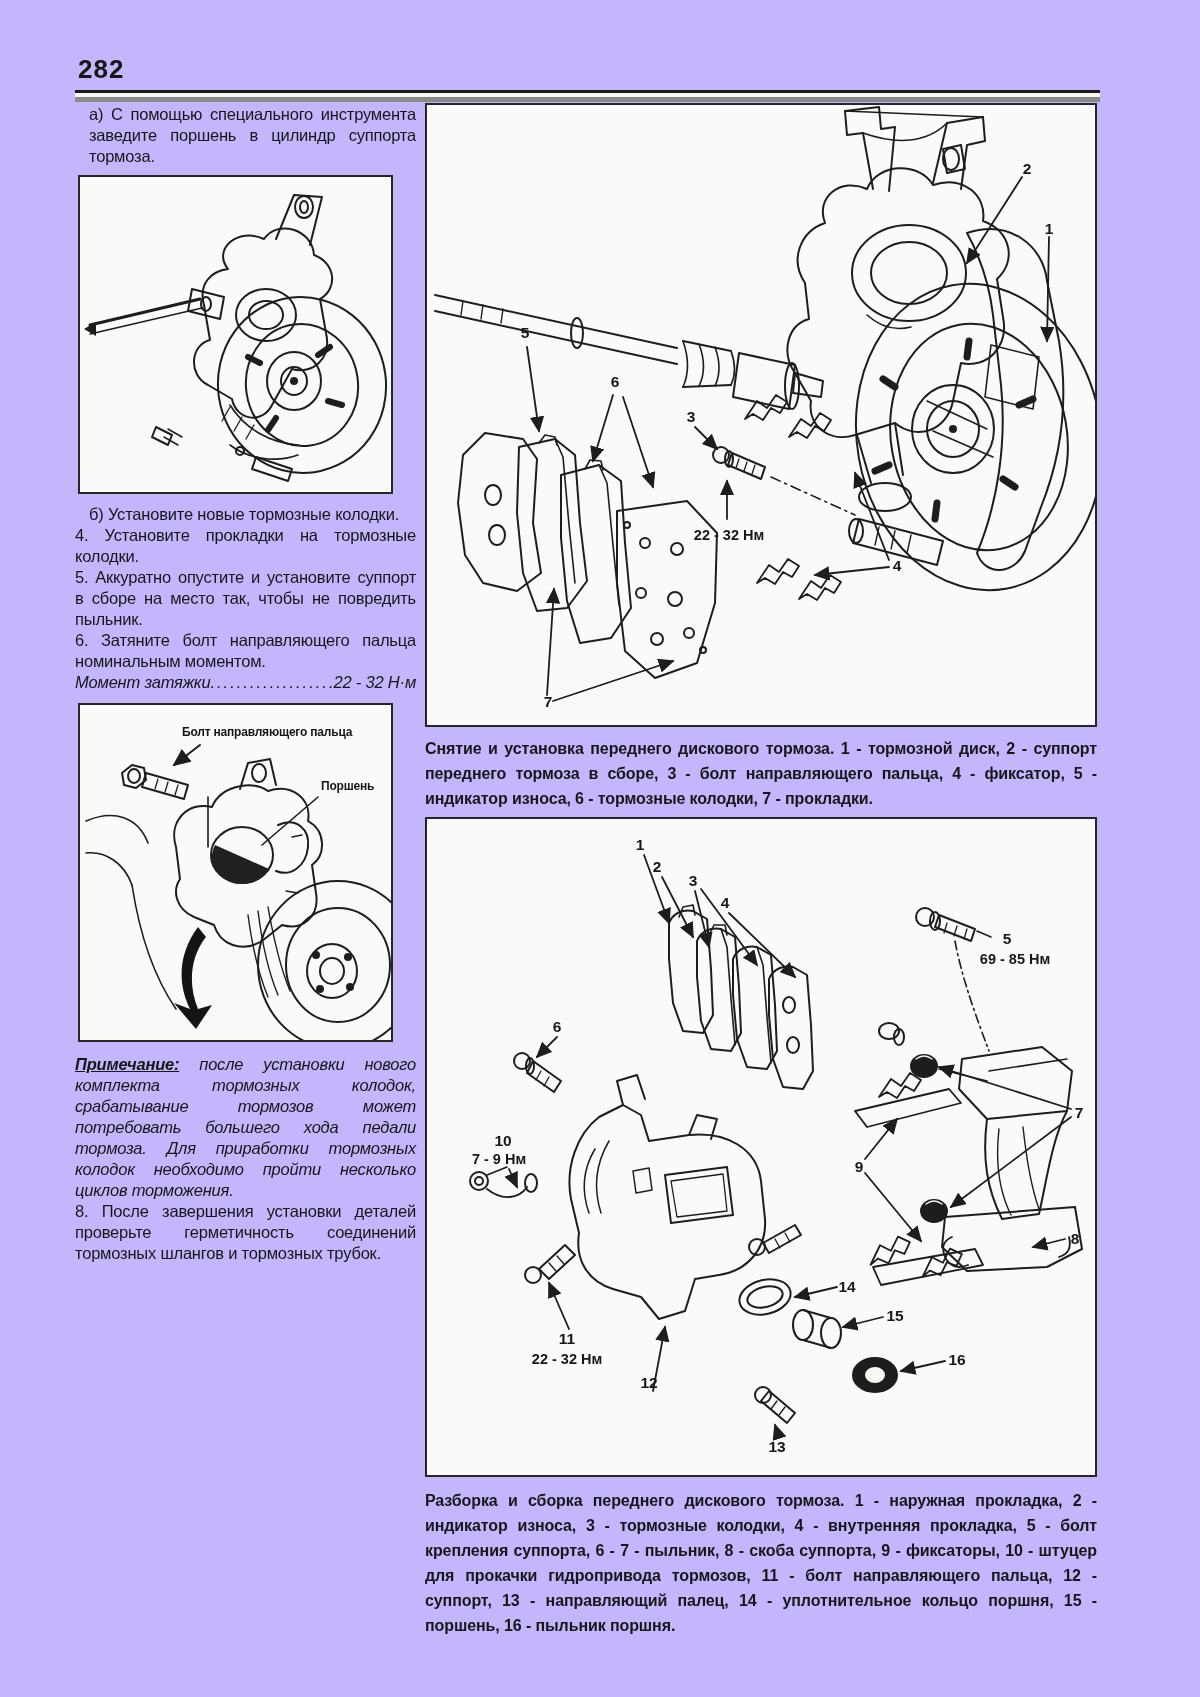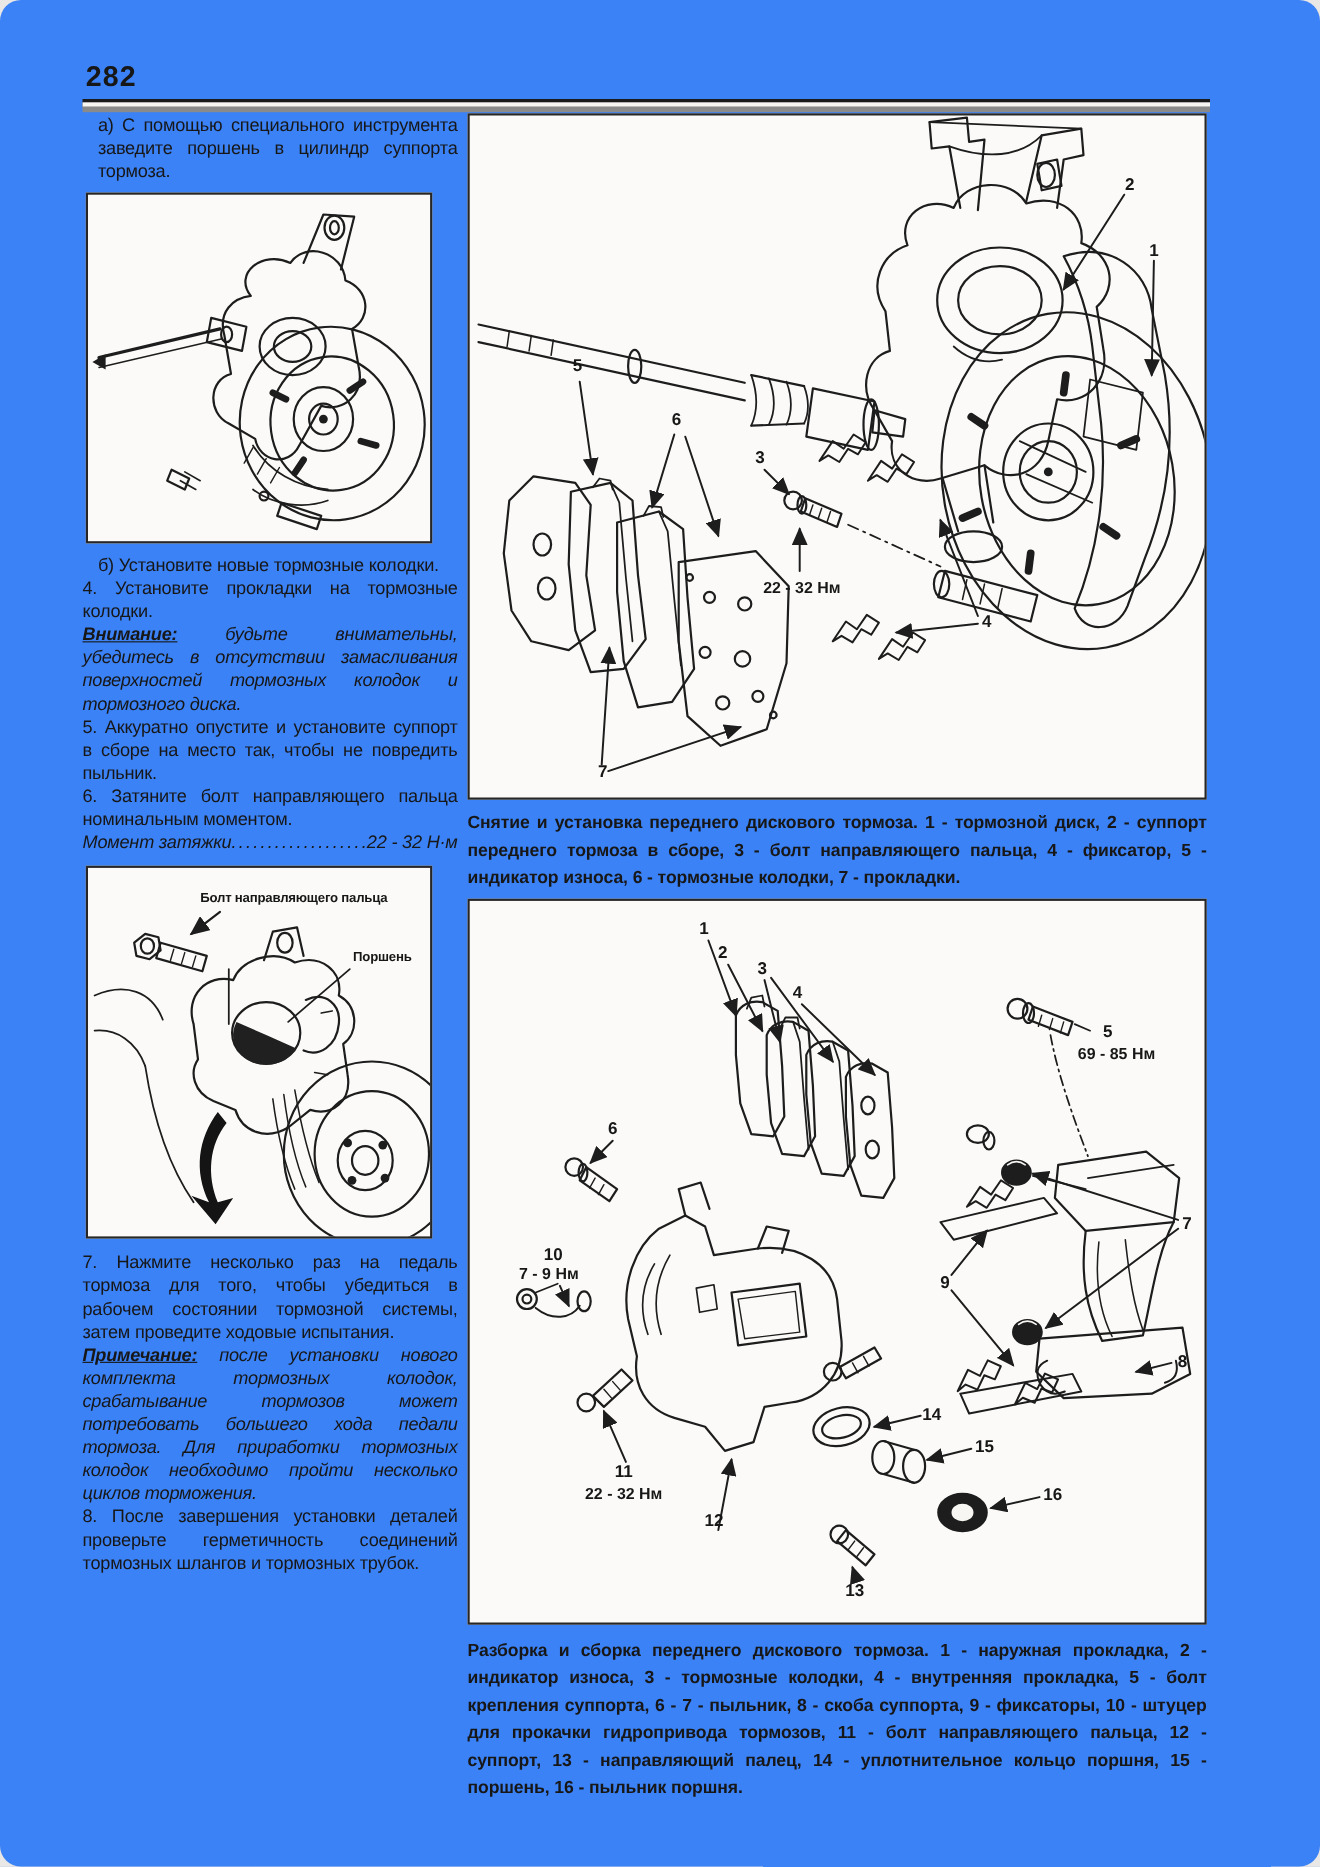--- a/index.html
+++ b/index.html
@@ -1,17 +1,17 @@
 <!DOCTYPE html>
 <html><head>
 <meta charset="utf-8">
 <style>
   html,body{margin:0;padding:0;background:#e9e8e6;}
-  .page{position:relative;width:1200px;height:1697px;background:#3b82f6;color:#171717;
-        font-family:"Liberation Sans","DejaVu Sans",sans-serif;overflow:hidden;border-radius:19px;}
+  .page{position:relative;width:1200px;height:1697px;background:#c4b5fd;color:#171717;
+        font-family:"Liberation Sans","DejaVu Sans",sans-serif;overflow:hidden;}
   
   .pagenum{position:absolute;left:78px;top:54px;font-size:26px;font-weight:bold;letter-spacing:1px;}
   .pagetitle{position:absolute;left:75px;top:54px;width:1025px;text-align:center;padding-right:70px;
              font-size:24px;font-weight:bold;}
   .rule{position:absolute;left:75px;top:90px;width:1025px;height:3px;background:#1b1b1b;
         border-bottom:4px solid #f7f6f3;box-shadow:0 5px 0 #8a8a8a;}
   
   .leftcol{position:absolute;left:75px;top:104px;width:341px;font-size:16.5px;line-height:21px;
            text-align:justify;letter-spacing:-0.2px;}
   .leftcol p{margin:0;}
@@ -74,21 +74,20 @@
           <path d="M176,280 L212,292 L208,304 L172,292 Z"></path>
           <circle cx="160" cy="274" r="4"></circle>
           <path d="M150,230 l-8,14 M162,240 l-8,14 M174,248 l-8,14" stroke-width="1.3"></path>
           <path d="M150,228 C165,252 190,266 218,268" stroke-width="1.6"></path>
         </g>
       </svg>
     </div>
 
     <p class="sub">б) Установите новые тормозные колодки.</p>
     <p>4. Установите прокладки на тормозные колодки.</p>
-    <p class="note"><span class="nlabel">Внимание:</span> <span>будьте внимательны, убедитесь в отсутствии замасливания поверхностей тормозных колодок и тормозного диска.</span></p>
     <p>5. Аккуратно опустите и установите суппорт в сборе на место так, чтобы не повредить пыльник.</p>
     <p>6. Затяните болт направляющего пальца номинальным моментом.</p>
     <p class="torque-line">
         <span>Момент затяжки</span>
         <span class="leader">....................</span>
         <span>22 - 32 Н·м</span>
       </p>
 
     <div class="fig2wrap">
       <div class="figbox" style="margin:0;">
@@ -131,21 +130,20 @@
             <path d="M168,210 C172,240 178,268 188,292 M178,206 C182,238 188,266 198,290 M188,202 C194,236 200,262 210,286" stroke-width="1.4"></path>
 
             <path d="M118,222 C100,246 96,276 110,304 L94,298 L116,324 L132,300 L118,304 C108,280 110,252 126,232 Z" fill="#141414" stroke="none"></path>
           </g>
         </svg>
       </div>
       <span class="fig-label" style="left:104px;top:20px;width:212px;">Болт направляющего пальца</span>
       <span class="fig-label" style="left:243px;top:74px;">Поршень</span>
     </div>
 
-    <p>7. Нажмите несколько раз на педаль тормоза для того, чтобы убедиться в рабочем состоянии тормозной системы, затем проведите ходовые испытания.</p>
     <p class="note"><span class="nlabel">Примечание:</span> <span>после установки нового комплекта тормозных колодок, срабатывание тормозов может потребовать большего хода педали тормоза. Для приработки тормозных колодок необходимо пройти несколько циклов торможения.</span></p>
     <p>8. После завершения установки деталей проверьте герметичность соединений тормозных шлангов и тормозных трубок.</p>
   </div>
 
   <div class="rightcol">
 
     <div class="dbox" style="height:624px;">
       <svg viewBox="0 0 668 620" width="668" height="620">
         <defs>
           <marker id="ar1" markerWidth="10" markerHeight="8" refX="8" refY="4" orient="auto">

